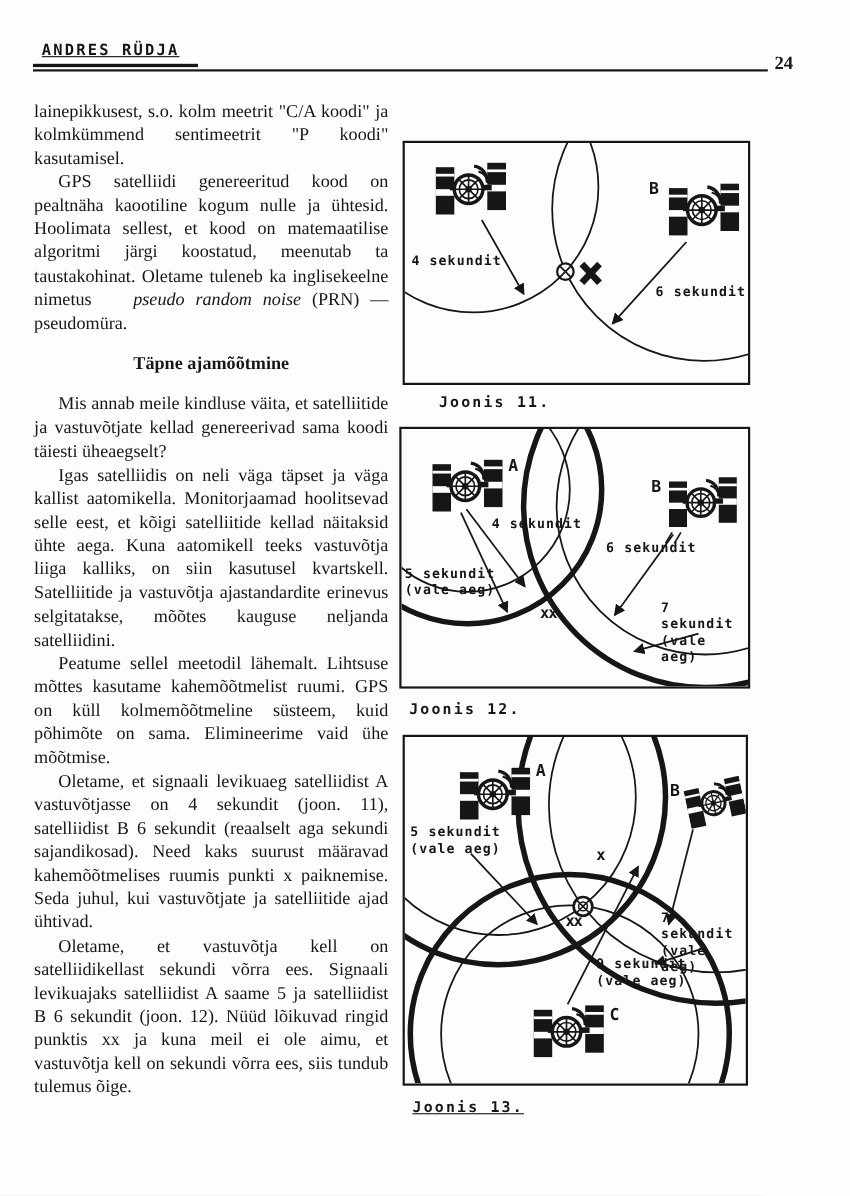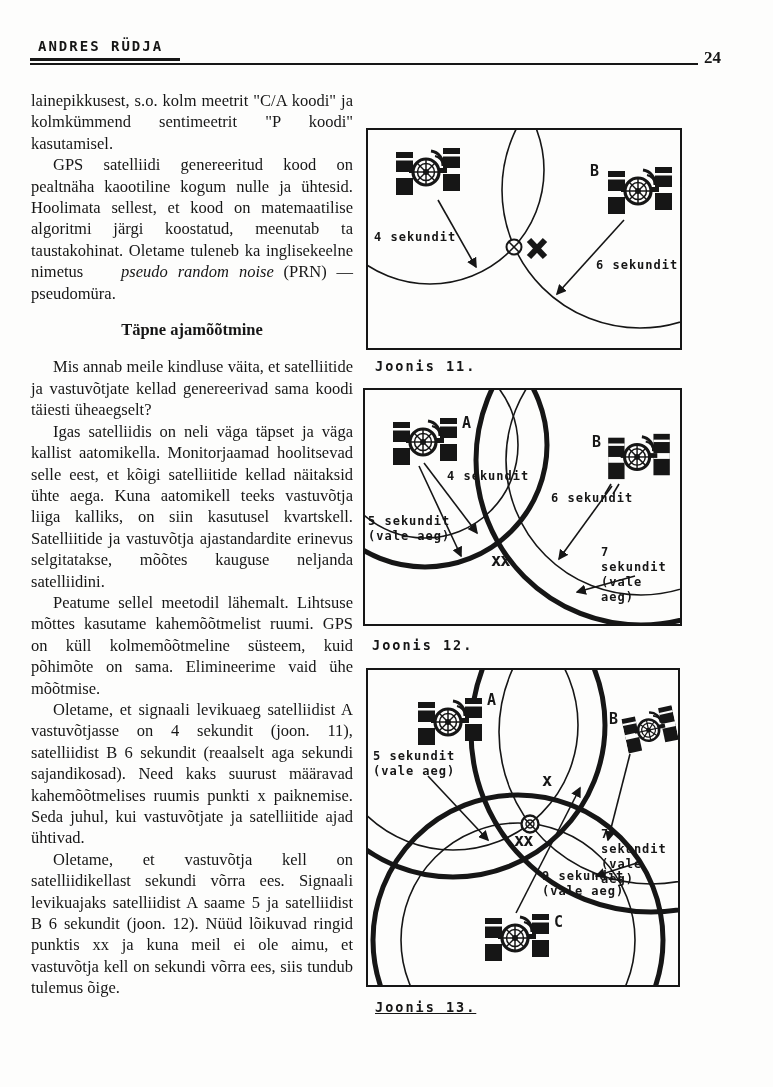--- a/index.html
+++ b/index.html
@@ -5,21 +5,21 @@
   html,body{margin:0;padding:0;background:#e8e8e8;}
   #page{
     position:relative;width:773px;height:1087px;background:#fdfdfc;
     color:#161616;overflow:hidden;margin:0 auto;
     font-family:"Liberation Serif", serif;
   }
   
   .author{
     position:absolute;left:38px;top:38px;
     font-family:"DejaVu Sans Mono", monospace;font-weight:bold;
-    font-size:14px;letter-spacing:2px;
+    font-size:14px;letter-spacing:2px;text-decoration:underline;
   }
   .author-underline{position:absolute;left:30px;top:58px;width:150px;height:3px;background:#161616;}
   .header-rule{position:absolute;left:30px;top:63px;width:668px;height:2px;background:#161616;}
   .page-number{
     position:absolute;left:704px;top:48px;width:40px;
     font-size:17px;font-weight:bold;
   }
   
   .body-col{
     position:absolute;left:31px;top:90px;width:322px;
@@ -42,28 +42,28 @@
     position:absolute;font-family:"DejaVu Sans Mono", monospace;
     font-weight:bold;font-size:15px;
   }
   .fig-label{
     position:absolute;font-family:"DejaVu Sans Mono", monospace;
     font-weight:bold;font-size:12px;letter-spacing:1px;
     white-space:pre-line;line-height:15px;
   }
   .mark-xx{
     position:absolute;font-family:"DejaVu Sans Mono", monospace;
-    font-weight:bold;font-size:17px;letter-spacing:-1px;
+    font-weight:bold;font-size:14px;letter-spacing:-1px;
   }
   .fig-caption{
     position:absolute;left:9px;
     font-family:"DejaVu Sans Mono", monospace;font-weight:bold;
     font-size:13.5px;letter-spacing:2px;
   }
-  #fig11{left:366px;top:128px;} #fig11 .fig-box{width:312px;height:218px;} #fig11 .fig-caption{top:230px;}
+  #fig11{left:366px;top:128px;} #fig11 .fig-box{width:312px;height:218px;} #fig11 .fig-caption{top:230px;margin-left:24px;}
   #fig12{left:363px;top:388px;} #fig12 .fig-box{width:315px;height:234px;} #fig12 .fig-caption{top:249px;}
   #fig13{left:366px;top:668px;} #fig13 .fig-box{width:310px;height:315px;} #fig13 .fig-caption{top:331px;text-decoration:underline;}
   .arc{fill:none;stroke:#161616;}
   .thin{stroke-width:1.6px;}
   .thick{stroke-width:5px;}
   .arrow-line{stroke:#161616;stroke-width:1.6px;marker-end:url(#arrowhead);}
 </style>
 </head>
 <body>
 

